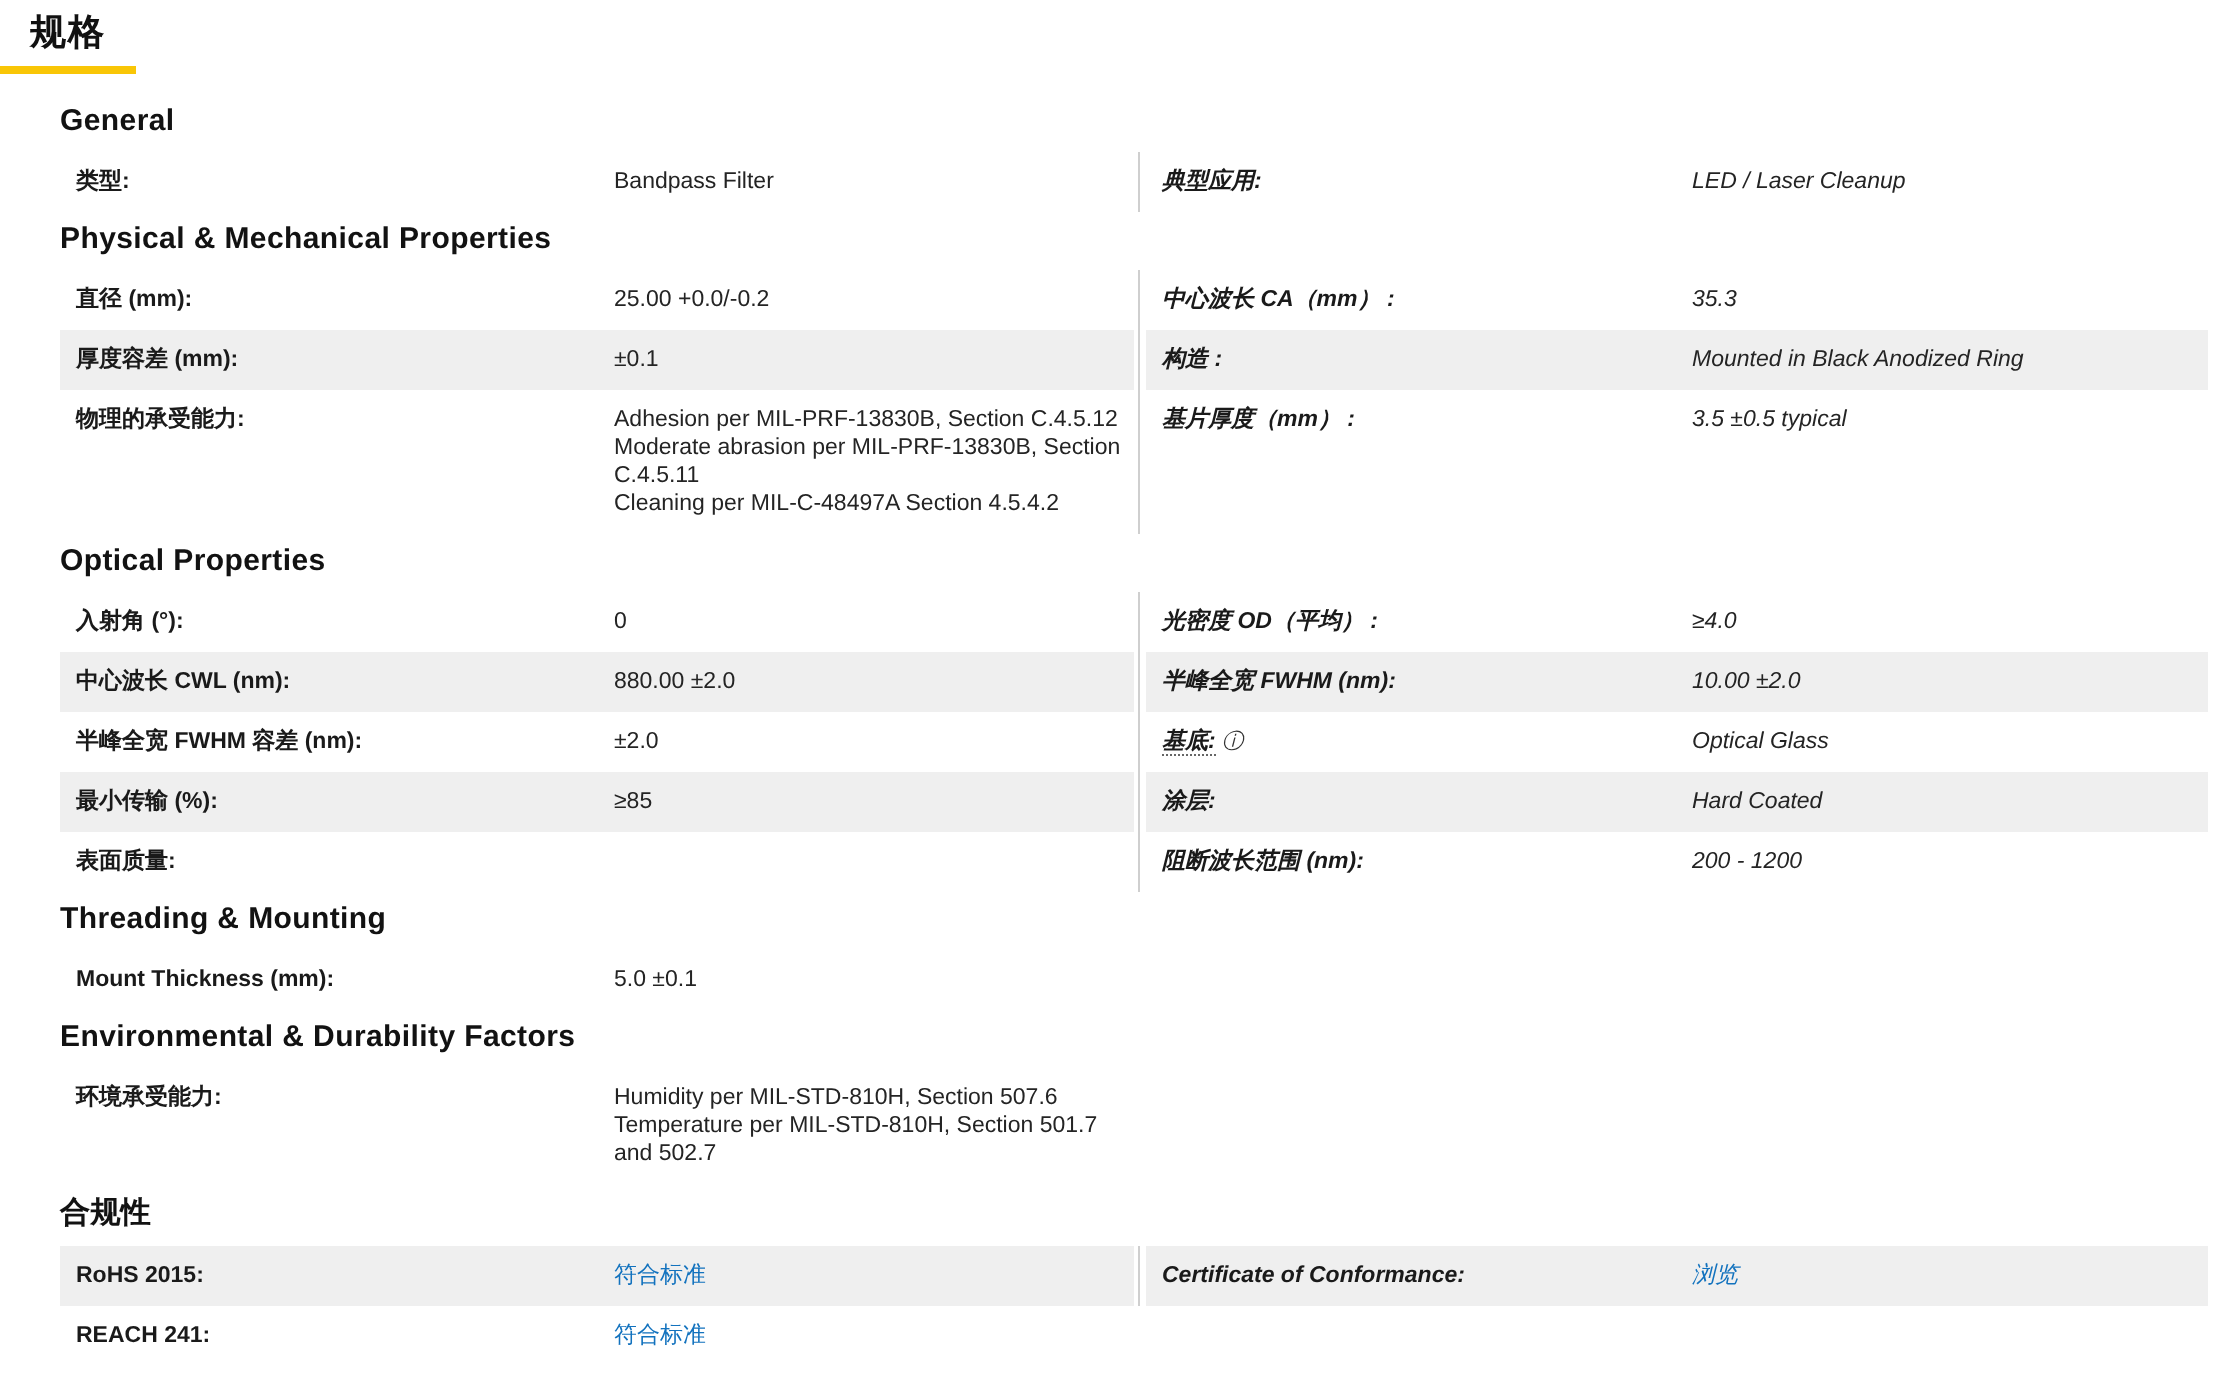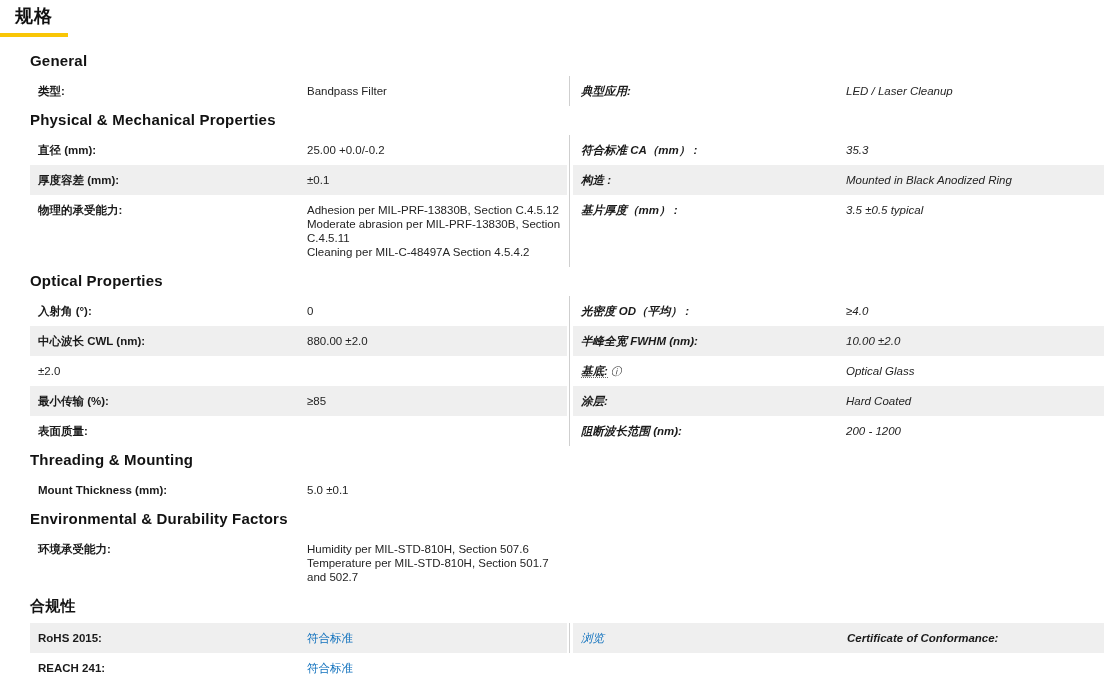--- a/index.html
+++ b/index.html
@@ -66,21 +66,21 @@
   </div>
 
   <div class="sec-heading">Physical &amp; Mechanical Properties</div>
   <div class="row line">
     <div class="half left">
       <div class="cell lbl">直径 (mm):</div>
       <div class="cell val">25.00 +0.0/-0.2</div>
     </div>
     <div class="divider"></div>
     <div class="half right">
-      <div class="cell lbl">符合标准 CA（mm） :</div>
+      <div class="cell lbl">中心波长 CA（mm） :</div>
       <div class="cell val">35.3</div>
     </div>
   </div>
   <div class="row line alt">
     <div class="half left">
       <div class="cell lbl">厚度容差 (mm):</div>
       <div class="cell val">±0.1</div>
     </div>
     <div class="divider"></div>
     <div class="half right">
@@ -120,20 +120,21 @@
       <div class="cell val">880.00 ±2.0</div>
     </div>
     <div class="divider"></div>
     <div class="half right">
       <div class="cell lbl">半峰全宽 FWHM (nm):</div>
       <div class="cell val">10.00 ±2.0</div>
     </div>
   </div>
   <div class="row line">
     <div class="half left">
+      <div class="cell lbl">半峰全宽 FWHM 容差 (nm):</div>
       <div class="cell val">±2.0</div>
     </div>
     <div class="divider"></div>
     <div class="half right">
       <div class="cell lbl"><span class="tip-label">基底:</span><span class="info-icon">ⓘ</span></div>
       <div class="cell val">Optical Glass</div>
     </div>
   </div>
   <div class="row line alt">
     <div class="half left">
@@ -179,22 +180,22 @@
   </div>
 
   <div class="sec-heading compliance">合规性</div>
   <div class="row line alt">
     <div class="half left">
       <div class="cell lbl">RoHS 2015:</div>
       <div class="cell val"><a class="link">符合标准</a></div>
     </div>
     <div class="divider"></div>
     <div class="half right">
+      <div class="cell lbl">Certificate of Conformance:</div>
       <div class="cell val"><a class="link">浏览</a></div>
-      <div class="cell lbl">Certificate of Conformance:</div>
     </div>
   </div>
   <div class="row">
     <div class="half left">
       <div class="cell lbl">REACH 241:</div>
       <div class="cell val"><a class="link">符合标准</a></div>
     </div>
     <div class="divider"></div>
     <div class="half right"></div>
   </div>

